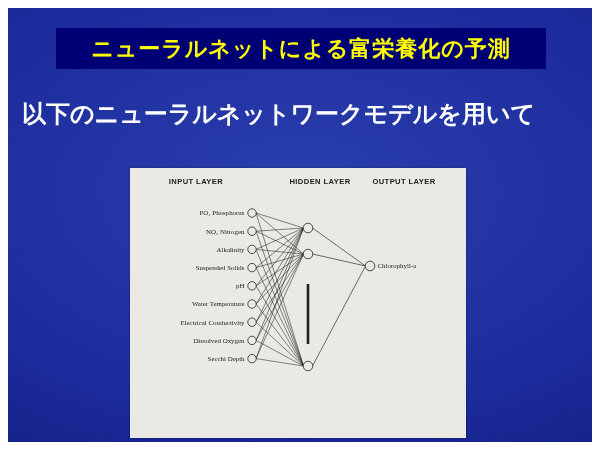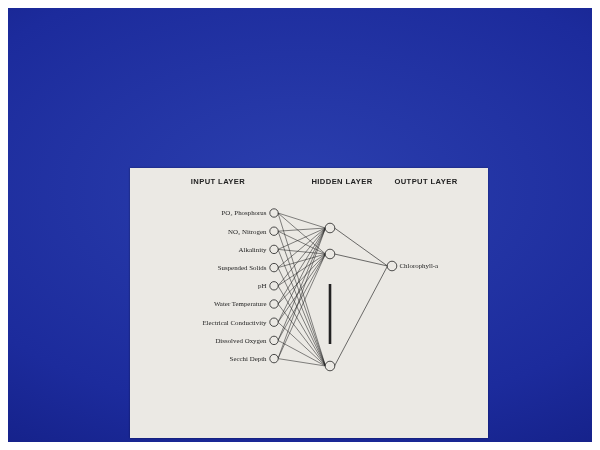--- a/index.html
+++ b/index.html
@@ -20,36 +20,39 @@
   }
   .body-text{
     position:absolute;left:14px;top:90px;width:562px;
     color:#ffffff;font-size:24px;line-height:1.32;font-weight:bold;
   }
   .body-line2{padding-left:30px;}
   .figure-panel{
     position:absolute;left:122px;top:160px;width:336px;height:270px;
     background:var(--fig-bg,#ebe9e4);
     box-shadow:0 0 2px rgba(0,0,0,0.4);
-    padding-left:22px;
   }
   .figure-caption{
     position:absolute;left:12px;bottom:6px;width:302px;
     font-family:"Liberation Serif","DejaVu Serif",serif;
     font-style:italic;font-size:10.5px;line-height:1.35;color:#222222;
   }
   svg{display:block;}
 </style>
 </head>
 <body>
 
 <div class="slide">
 
+  <div class="title-box">
+    <span>ニューラルネットによる富栄養化の予測</span>
+  </div>
 
   <div class="body-text">
+    <div>以下のニューラルネットワークモデルを用いて</div>
   </div>
 
   <div class="figure-panel">
     <svg width="336" height="236" viewBox="0 0 336 236">
         <text x="66" y="16" text-anchor="middle" font-size="7.6" font-weight="bold" letter-spacing="0.4" fill="#222222" style="font-family:&quot;Liberation Sans&quot;,&quot;DejaVu Sans&quot;,sans-serif">INPUT LAYER</text>
         <text x="190" y="16" text-anchor="middle" font-size="7.6" font-weight="bold" letter-spacing="0.4" fill="#222222" style="font-family:&quot;Liberation Sans&quot;,&quot;DejaVu Sans&quot;,sans-serif">HIDDEN LAYER</text>
         <text x="274" y="16" text-anchor="middle" font-size="7.6" font-weight="bold" letter-spacing="0.4" fill="#222222" style="font-family:&quot;Liberation Sans&quot;,&quot;DejaVu Sans&quot;,sans-serif">OUTPUT LAYER</text>
         <line x1="126" y1="45" x2="173.5" y2="60" stroke="#222222" stroke-width="0.55"></line>
         <line x1="126" y1="45" x2="173.5" y2="86" stroke="#222222" stroke-width="0.55"></line>
         <line x1="126" y1="45" x2="173.5" y2="198" stroke="#222222" stroke-width="0.55"></line>

